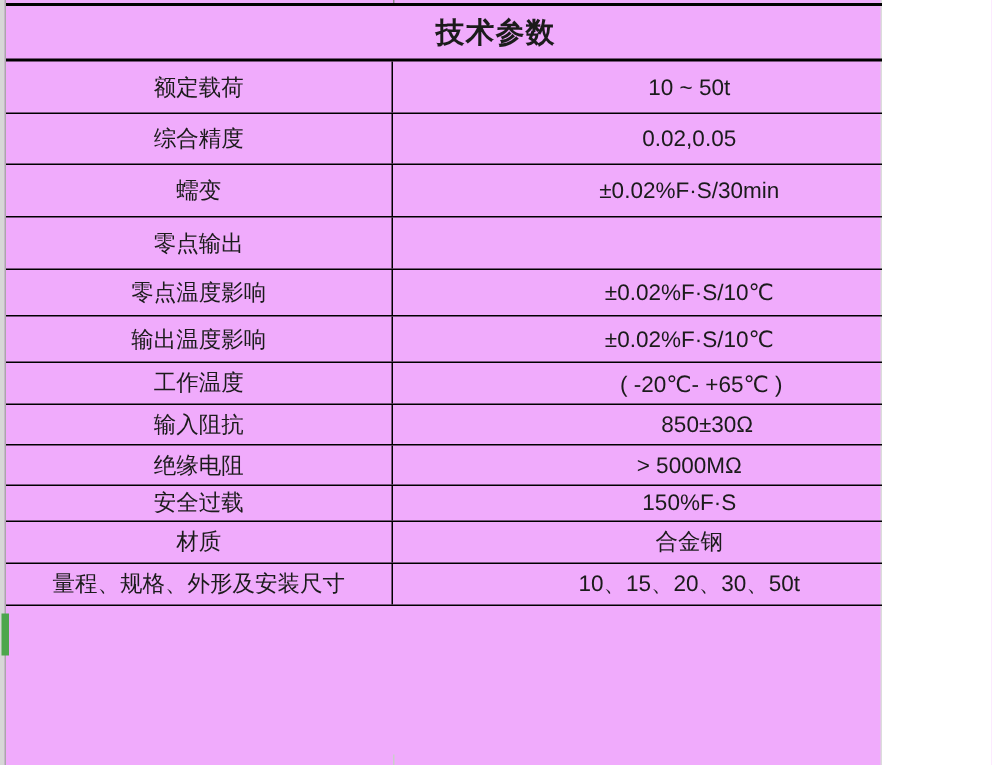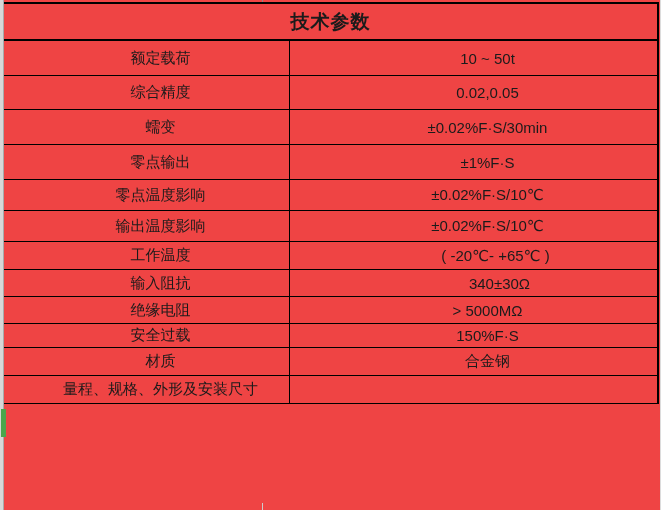--- a/index.html
+++ b/index.html
@@ -3,24 +3,25 @@
 <meta charset="utf-8">
 <style>
   html, body {
     margin: 0;
     padding: 0;
     background: #ffffff;
     font-family: "Liberation Sans", "DejaVu Sans", sans-serif;
   }
   .stage {
     position: relative;
-    width: 661px;
+    width: 542px;
     height: 510px;
-    background: #ef4444;
+    background: #f0abfc;
     overflow: hidden;
+    padding-left: 46px;
   }
   
   .left-gutter {
     position: absolute;
     left: 0; top: 0;
     width: 3px; height: 510px;
     background: #d7d7d7;
   }
   .left-gutter-line {
     position: absolute;
@@ -77,21 +78,20 @@
     display: flex;
     box-sizing: border-box;
     border-bottom: 1.5px solid #000;
     font-size: 15px;
   }
   .t-cell {
     display: flex;
     align-items: center;
     justify-content: center;
     box-sizing: border-box;
-    margin-left: 28px;
   }
   .t-label {
     width: 258px;
     border-right: 1.5px solid #000;
   }
   .t-value {
     flex: 1;
   }
   
   .t-row:nth-of-type(1)  { height: 33px; }
@@ -139,41 +139,40 @@
     </div>
 
 
     <div class="t-row">
       <div class="t-cell t-label">蠕变</div>
       <div class="t-cell t-value">±0.02%F·S/30min</div>
     </div>
 
     <div class="t-row">
       <div class="t-cell t-label">零点输出</div>
-      <div class="t-cell t-value">±1%F·S</div>
     </div>
 
     <div class="t-row">
       <div class="t-cell t-label">零点温度影响</div>
       <div class="t-cell t-value">±0.02%F·S/10℃</div>
     </div>
 
     <div class="t-row">
       <div class="t-cell t-label">输出温度影响</div>
       <div class="t-cell t-value">±0.02%F·S/10℃</div>
     </div>
 
     <div class="t-row">
       <div class="t-cell t-label">工作温度</div>
       <div class="t-cell t-value">( -20℃- +65℃ )</div>
     </div>
 
     <div class="t-row">
       <div class="t-cell t-label">输入阻抗</div>
-      <div class="t-cell t-value">340±30Ω</div>
+      <div class="t-cell t-value">850±30Ω</div>
     </div>
 
 
     <div class="t-row">
       <div class="t-cell t-label">绝缘电阻</div>
       <div class="t-cell t-value">&gt; 5000MΩ</div>
     </div>
 
     <div class="t-row">
       <div class="t-cell t-label">安全过载</div>
@@ -181,16 +180,17 @@
     </div>
 
 
     <div class="t-row">
       <div class="t-cell t-label">材质</div>
       <div class="t-cell t-value">合金钢</div>
     </div>
 
     <div class="t-row">
       <div class="t-cell t-label">量程、规格、外形及安装尺寸</div>
+      <div class="t-cell t-value">10、15、20、30、50t</div>
     </div>
 
   </div>
 </div>
 
 </body></html>

